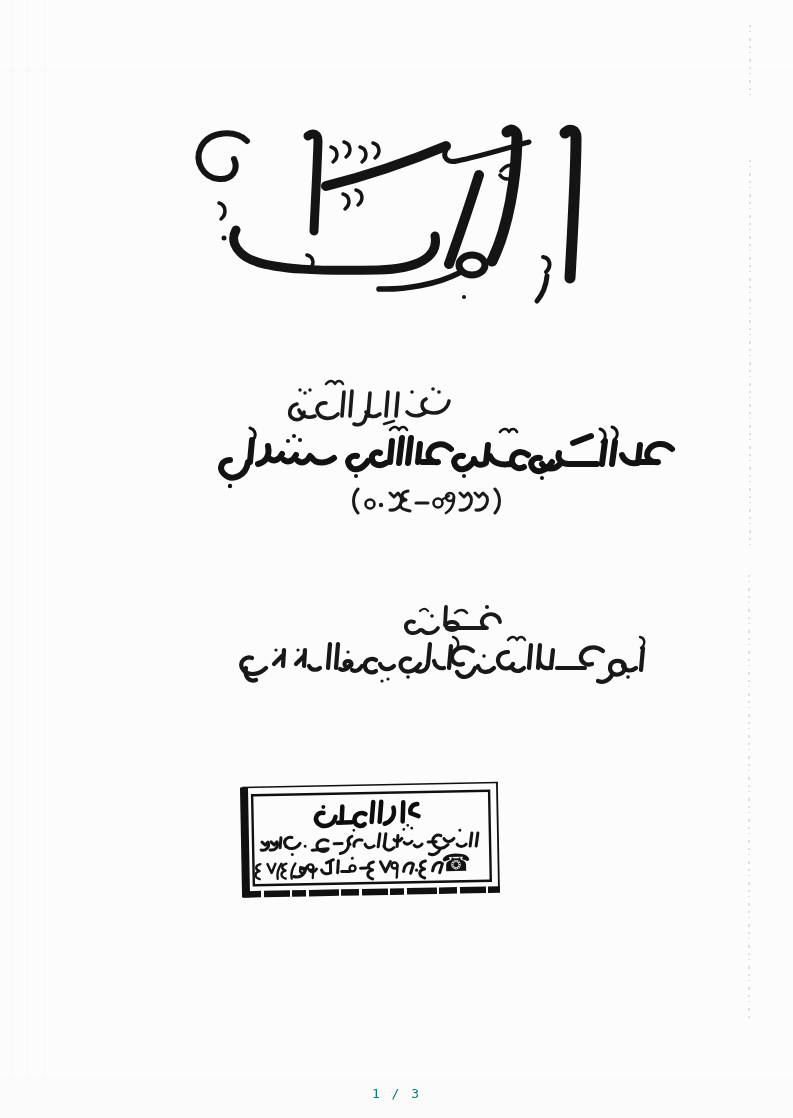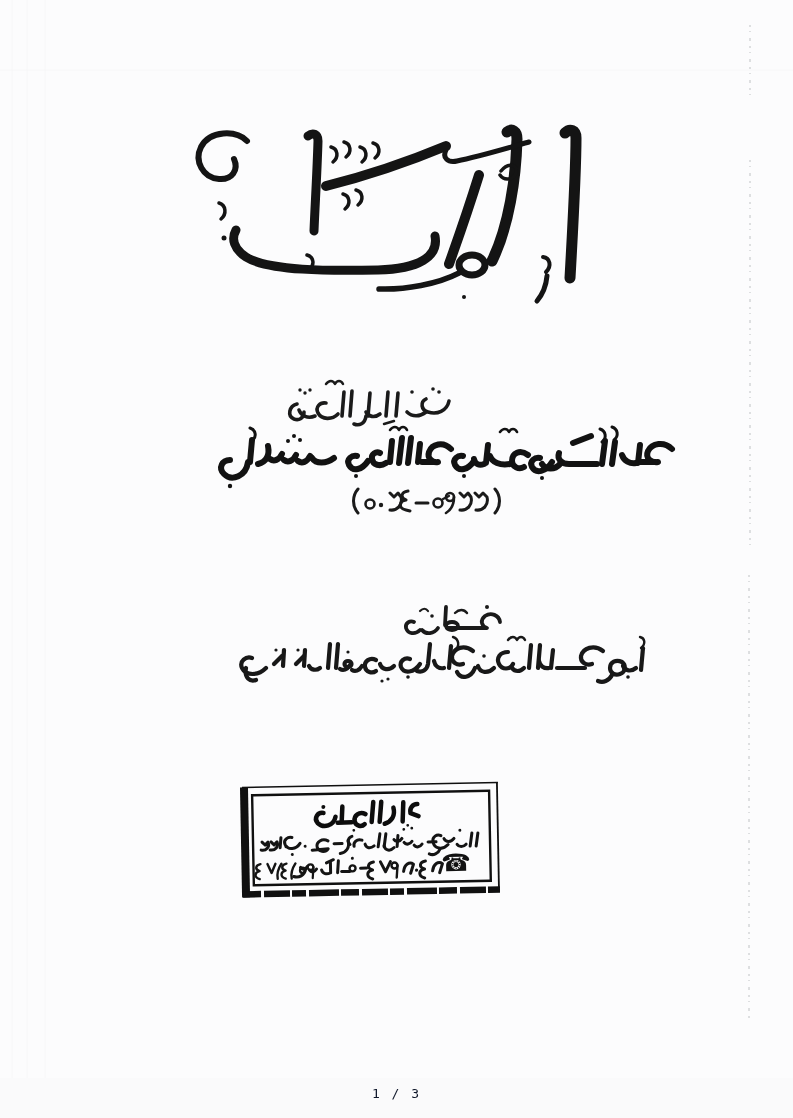--- a/index.html
+++ b/index.html
@@ -25,21 +25,21 @@
   .ghost-pub-name{left:326px;top:797px;width:98px;height:28px;font-size:23px;line-height:28px;font-weight:bold;}
   .ghost-pub-address{left:256px;top:826px;width:228px;height:24px;font-size:16px;line-height:24px;}
   .ghost-pub-phone{left:254px;top:851px;width:192px;height:26px;font-size:14px;line-height:26px;}
   .phone-glyph{
     position:absolute;left:441px;top:849px;font-size:24px;line-height:28px;color:#121212;
     transform:rotate(-1.1deg);
   }
   .bottom-band{position:absolute;left:0;top:1078px;width:793px;height:40px;background:#fafafb;}
   .page-indicator{
     position:absolute;left:0;top:1086px;width:793px;text-align:center;
-    font-family:"DejaVu Sans Mono", monospace;font-size:13px;letter-spacing:2px;color:#0f172a;
+    font-family:"DejaVu Sans Mono", monospace;font-size:13px;letter-spacing:2px;color:#0f766e;
   }
 </style>
 </head>
 <body>
 
 <div class="scan-surface">
 
   <svg class="art" width="793" height="1118" viewBox="0 0 793 1118">
 
     <g stroke="#f4f4f6" stroke-width="1" opacity="0.7">

